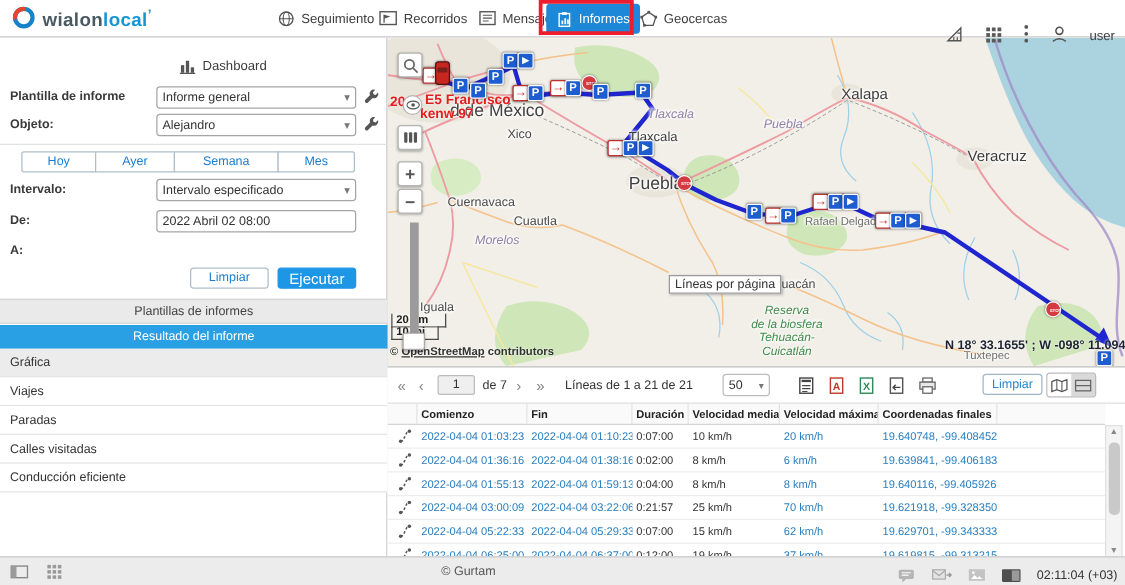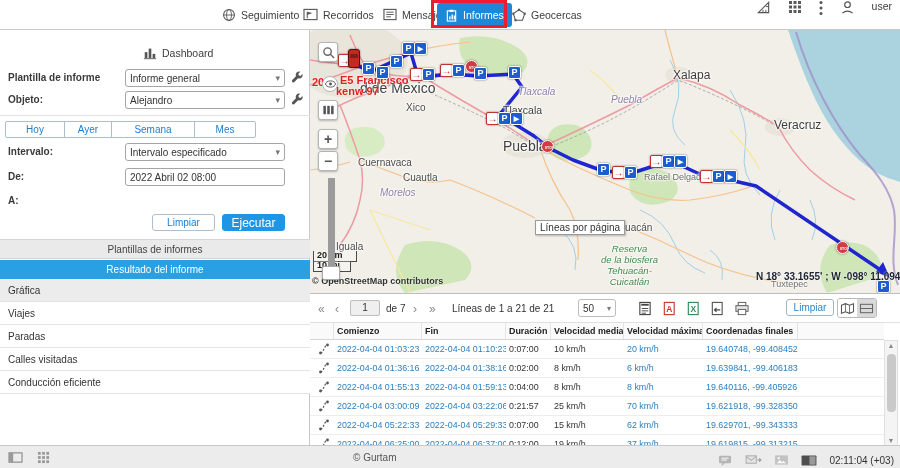--- a/index.html
+++ b/index.html
@@ -9,34 +9,34 @@
 
 .topbar{position:absolute;left:0;top:0;width:900px;height:30px;background:#fff;border-bottom:1px solid #c9c9c9;z-index:30}
 .logo{position:absolute;left:8px;top:3px;display:flex;align-items:center;gap:4px}
 .logo-word{font-size:15px;font-weight:bold;letter-spacing:.3px;color:#4a5a63}
 .logo-word .loc{color:#1794d4}
 .logo-tick{color:#1794d4;font-size:11px;vertical-align:super}
 .nav-item{position:absolute;top:0;height:29px;display:flex;align-items:center;gap:5px;font-size:10.5px;color:#3c3c3c;cursor:pointer}
 .nav-item .icn{display:flex;align-items:center}
 .nav-item.active{background:#1e88d8;color:#fff;border-radius:3px;height:24px;top:3px;padding:0 8px}
 .annotation-box{position:absolute;left:431px;top:0;width:76px;height:28px;border:3px solid #ed1c2e;z-index:40;pointer-events:none}
-.top-right{position:absolute;right:8px;top:0;height:35px;display:flex;align-items:flex-start;gap:17px}
+.top-right{position:absolute;right:8px;top:0;height:35px;display:flex;align-items:flex-end;gap:17px}
 .top-right .icn{display:flex;align-items:center;cursor:pointer}
 .user-label{font-size:10.5px;color:#3c3c3c}
 
 
 .panel{position:absolute;left:0;top:30px;width:310px;height:415px;background:#fff;border-right:1px solid #c9c9c9;z-index:10}
 .frm-label{position:absolute;left:8px;font-size:10px;font-weight:bold;color:#3a3a3a}
 .select,.dateinput{position:absolute;left:125px;width:160px;height:18px;border:1px solid #a5a5a5;border-radius:3px;background:#fff;font-size:10px;color:#333;display:flex;align-items:center;padding:0 4px}
 .select .chev{margin-left:auto;color:#777;font-size:9px}
 .wrench{position:absolute;left:290px;cursor:pointer}
 .divider{position:absolute;left:0;top:85px;width:310px;height:1px;background:#e2e2e2}
 .qr-row{position:absolute;left:5px;top:91px;width:280px;height:17px;display:flex}
 .qr-btn{border:1px solid #aebecb;background:#fff;color:#1c7ed0;font-size:10px;text-align:center;line-height:15px;margin-left:-1px;cursor:pointer}
-.qr-btn:first-child{margin-left:0;border-radius:2px 0 0 2px}
+.qr-btn:first-child{margin-left:12px;border-radius:2px 0 0 2px}
 .qr-btn:last-child{border-radius:0 2px 2px 0}
 .btn-outline{position:absolute;border:1px solid #aebecb;background:#fff;color:#1c7ed0;font-size:10px;text-align:center;border-radius:3px;cursor:pointer}
 .btn-blue{position:absolute;background:#1e96e6;color:#fff;font-size:12px;text-align:center;border-radius:3px;border:1px solid #1e96e6;cursor:pointer}
 .bar-gray{position:absolute;left:0;top:209px;width:310px;height:20px;background:#eaeaea;border-top:1px solid #d5d5d5;border-bottom:1px solid #d5d5d5;color:#444;font-size:10px;text-align:center;line-height:19px;cursor:pointer}
 .bar-blue{position:absolute;left:0;top:230px;width:310px;height:19px;background:#29a0e3;color:#fff;font-size:10px;text-align:center;line-height:19px;cursor:pointer}
 .sections{position:absolute;left:0;top:249px;width:310px}
 .section-item{height:23px;line-height:23px;padding-left:8px;font-size:10px;color:#333;border-bottom:1px solid #e3e3e3;background:#fff;cursor:pointer}
 .section-item.shaded{background:#ececec}
 
 
@@ -61,21 +61,21 @@
 .mk-car:after{content:"";position:absolute;left:1px;right:1px;top:4px;height:4px;background:#7a201a;border-radius:1px}
 .mapbtn{position:absolute;width:20px;height:20px;background:#fff;border:1px solid #b5b5b5;border-radius:3px;box-shadow:0 1px 2px rgba(0,0,0,.25);display:flex;align-items:center;justify-content:center;z-index:8;font-size:14px;font-weight:bold;color:#555;cursor:pointer}
 .eyebtn{position:absolute;left:12px;top:46px;width:16px;height:16px;background:#fff;border:1px solid #b5b5b5;border-radius:50%;display:flex;align-items:center;justify-content:center;z-index:8;cursor:pointer}
 .zoomslider{position:absolute;left:18px;top:148px;width:7px;height:102px;background:#9b9b9b;z-index:7}
 .zoomhandle{position:absolute;left:12px;top:236px;width:18px;height:14px;background:#fff;border:1px solid #aaa;border-radius:2px;box-shadow:0 1px 2px rgba(0,0,0,.3);z-index:8;cursor:pointer}
 .scale{position:absolute;left:3px;top:221px;z-index:6;font-size:9px;font-weight:bold;color:#222}
 .scale>div{border:1.5px solid #4a4a4a;border-top:none;height:11px;line-height:9px;padding-left:3px;background:rgba(255,255,255,.25)}
 .scale .s2{margin-top:-1.5px;width:38px}
 .scale .s1{width:44px}
 .attribution{position:absolute;left:2px;top:246px;z-index:6;font-size:9px;font-weight:bold;color:#333;text-shadow:0 0 2px #fff}
-.attribution .lnk{cursor:pointer}
+.attribution .lnk{text-decoration:underline;cursor:pointer}
 .map-tip{position:absolute;left:225px;top:190px;background:#fff;border:1px solid #9a9a9a;padding:1px 4px;font-size:10px;color:#333;box-shadow:1px 1px 2px rgba(0,0,0,.25);z-index:9;white-space:nowrap}
 .map-coords{position:absolute;left:446px;top:241px;font-size:10px;font-weight:bold;color:#1c2233;z-index:6;text-shadow:0 0 2px #fff;white-space:nowrap}
 
 
 .tablewrap{position:absolute;left:310px;top:293px;width:590px;height:152px;background:#fff;border-top:1px solid #bdbdbd;z-index:10;overflow:hidden}
 .ttoolbar{position:relative;height:29px;border-bottom:1px solid #e0e0e0}
 .pg{position:absolute;top:0;height:29px;display:flex;align-items:center;color:#888;font-size:12px;cursor:pointer}
 .pagebox{position:absolute;left:40px;top:6px;width:30px;height:16px;background:#efefef;border:1px solid #bcbcbc;border-radius:2px;text-align:center;line-height:14px;font-size:10px;color:#333}
 .pg-of{position:absolute;left:76px;top:0;height:29px;display:flex;align-items:center;font-size:10px;color:#333}
 .lines-info{position:absolute;left:142px;top:0;height:29px;display:flex;align-items:center;font-size:10px;color:#333}
@@ -105,20 +105,29 @@
 .sb-left .icn{cursor:pointer;display:flex}
 .sb-copy{position:absolute;left:353px;top:0;height:22px;display:flex;align-items:center;font-size:10px;color:#555}
 .sb-right{position:absolute;right:6px;top:0;height:28px;display:flex;align-items:center;gap:12px}
 .sb-right .icn{cursor:pointer;display:flex}
 .sb-clock{font-size:10px;color:#333}
 </style>
 </head>
 <body>
 
 <div class="topbar">
+  <div class="logo">
+    <span class="icn">
+      <svg width="22" height="22" viewBox="0 0 22 22">
+        <circle cx="11" cy="11" r="7" stroke="#1583c7" stroke-width="3.4" fill="none"></circle>
+        <path d="M11 4 A7 7 0 0 0 4 11" stroke="#e8432e" stroke-width="3.4" fill="none" stroke-linecap="round"></path>
+      </svg>
+    </span>
+    <span class="logo-word"><span>wialon</span><span class="loc">local</span><span class="logo-tick">’</span></span>
+  </div>
   <div id="nav-items">
       <div class="nav-item" style="left: 143px; margin-top: 38px;">
         <span class="icn">
           <svg width="14" height="14" viewBox="0 0 16 16">
             <g fill="#555">
               <rect x="2" y="7" width="3" height="7"></rect>
               <rect x="6.5" y="3" width="3" height="11"></rect>
               <rect x="11" y="9" width="3" height="5"></rect>
             </g>
             <path d="M1 14.5 H15" stroke="#555"></path>
@@ -241,21 +250,21 @@
   </div>
   <span class="wrench" style="top:62px">
     <svg width="14" height="14" viewBox="0 0 16 16">
         <path d="M14.2 4.6 a3.8 3.8 0 0 1-5 4.9 L5 13.7 a1.7 1.7 0 0 1-2.4-2.4 L6.8 7.1 a3.8 3.8 0 0 1 4.9-5 L9.5 4.3 l.6 1.9 1.9.6 Z" fill="#555"></path>
       </svg>
   </span>
 
   <div class="divider"></div>
   <div class="qr-row" id="quick-ranges">
       <button class="qr-btn" style="width: 60px;">Hoy</button>
-      <button class="qr-btn" style="width: 48px;">Ayer</button>
+      <button class="qr-btn" style="width: 64px;">Ayer</button>
       <button class="qr-btn" style="width: 84px;">Semana</button>
       <button class="qr-btn" style="width: 62px;">Mes</button>
     </div>
 
   <div class="frm-label" style="top:116px">Intervalo:</div>
   <div class="select" style="top:113px">
     <span>Intervalo especificado</span>
       <span class="chev">▾</span>
   </div>
 
@@ -342,21 +351,21 @@
   <div id="map-labels">
       <div class="mlbl city-lg" style="left: 50px; top: 50px;">d de México</div>
       <div class="mlbl town" style="left: 96px; top: 72px;">Xico</div>
       <div class="mlbl state" style="left: 208px; top: 56px;">Tlaxcala</div>
       <div class="mlbl city" style="left: 193px; top: 74px;">Tlaxcala</div>
       <div class="mlbl city-lg" style="left: 193px; top: 108px;">Puebla</div>
       <div class="mlbl state" style="left: 301px; top: 64px;">Puebla</div>
       <div class="mlbl city-md" style="left: 363px; top: 38px;">Xalapa</div>
       <div class="mlbl city-md" style="left: 464px; top: 88px;">Veracruz</div>
       <div class="mlbl town" style="left: 48px; top: 127px;">Cuernavaca</div>
-      <div class="mlbl town" style="left: 93px; top: 142px;">Cuautla</div>
+      <div class="mlbl town" style="left: 101px; top: 142px;">Cuautla</div>
       <div class="mlbl state" style="left: 70px; top: 157px;">Morelos</div>
       <div class="mlbl town" style="left: 26px; top: 211px;">Iguala</div>
       <div class="mlbl town" style="left: 299px; top: 192px;">Tehuacán</div>
       <div class="mlbl town-sm" style="left: 334px; top: 142px;">Rafael Delgado</div>
       <div class="mlbl town-sm" style="left: 461px; top: 249px;">Tuxtepec</div>
       <div class="mlbl reserve" style="left: 291px; top: 214px;">Reserva
 de la biosfera
 Tehuacán-
 Cuicatlán</div>
     </div>

